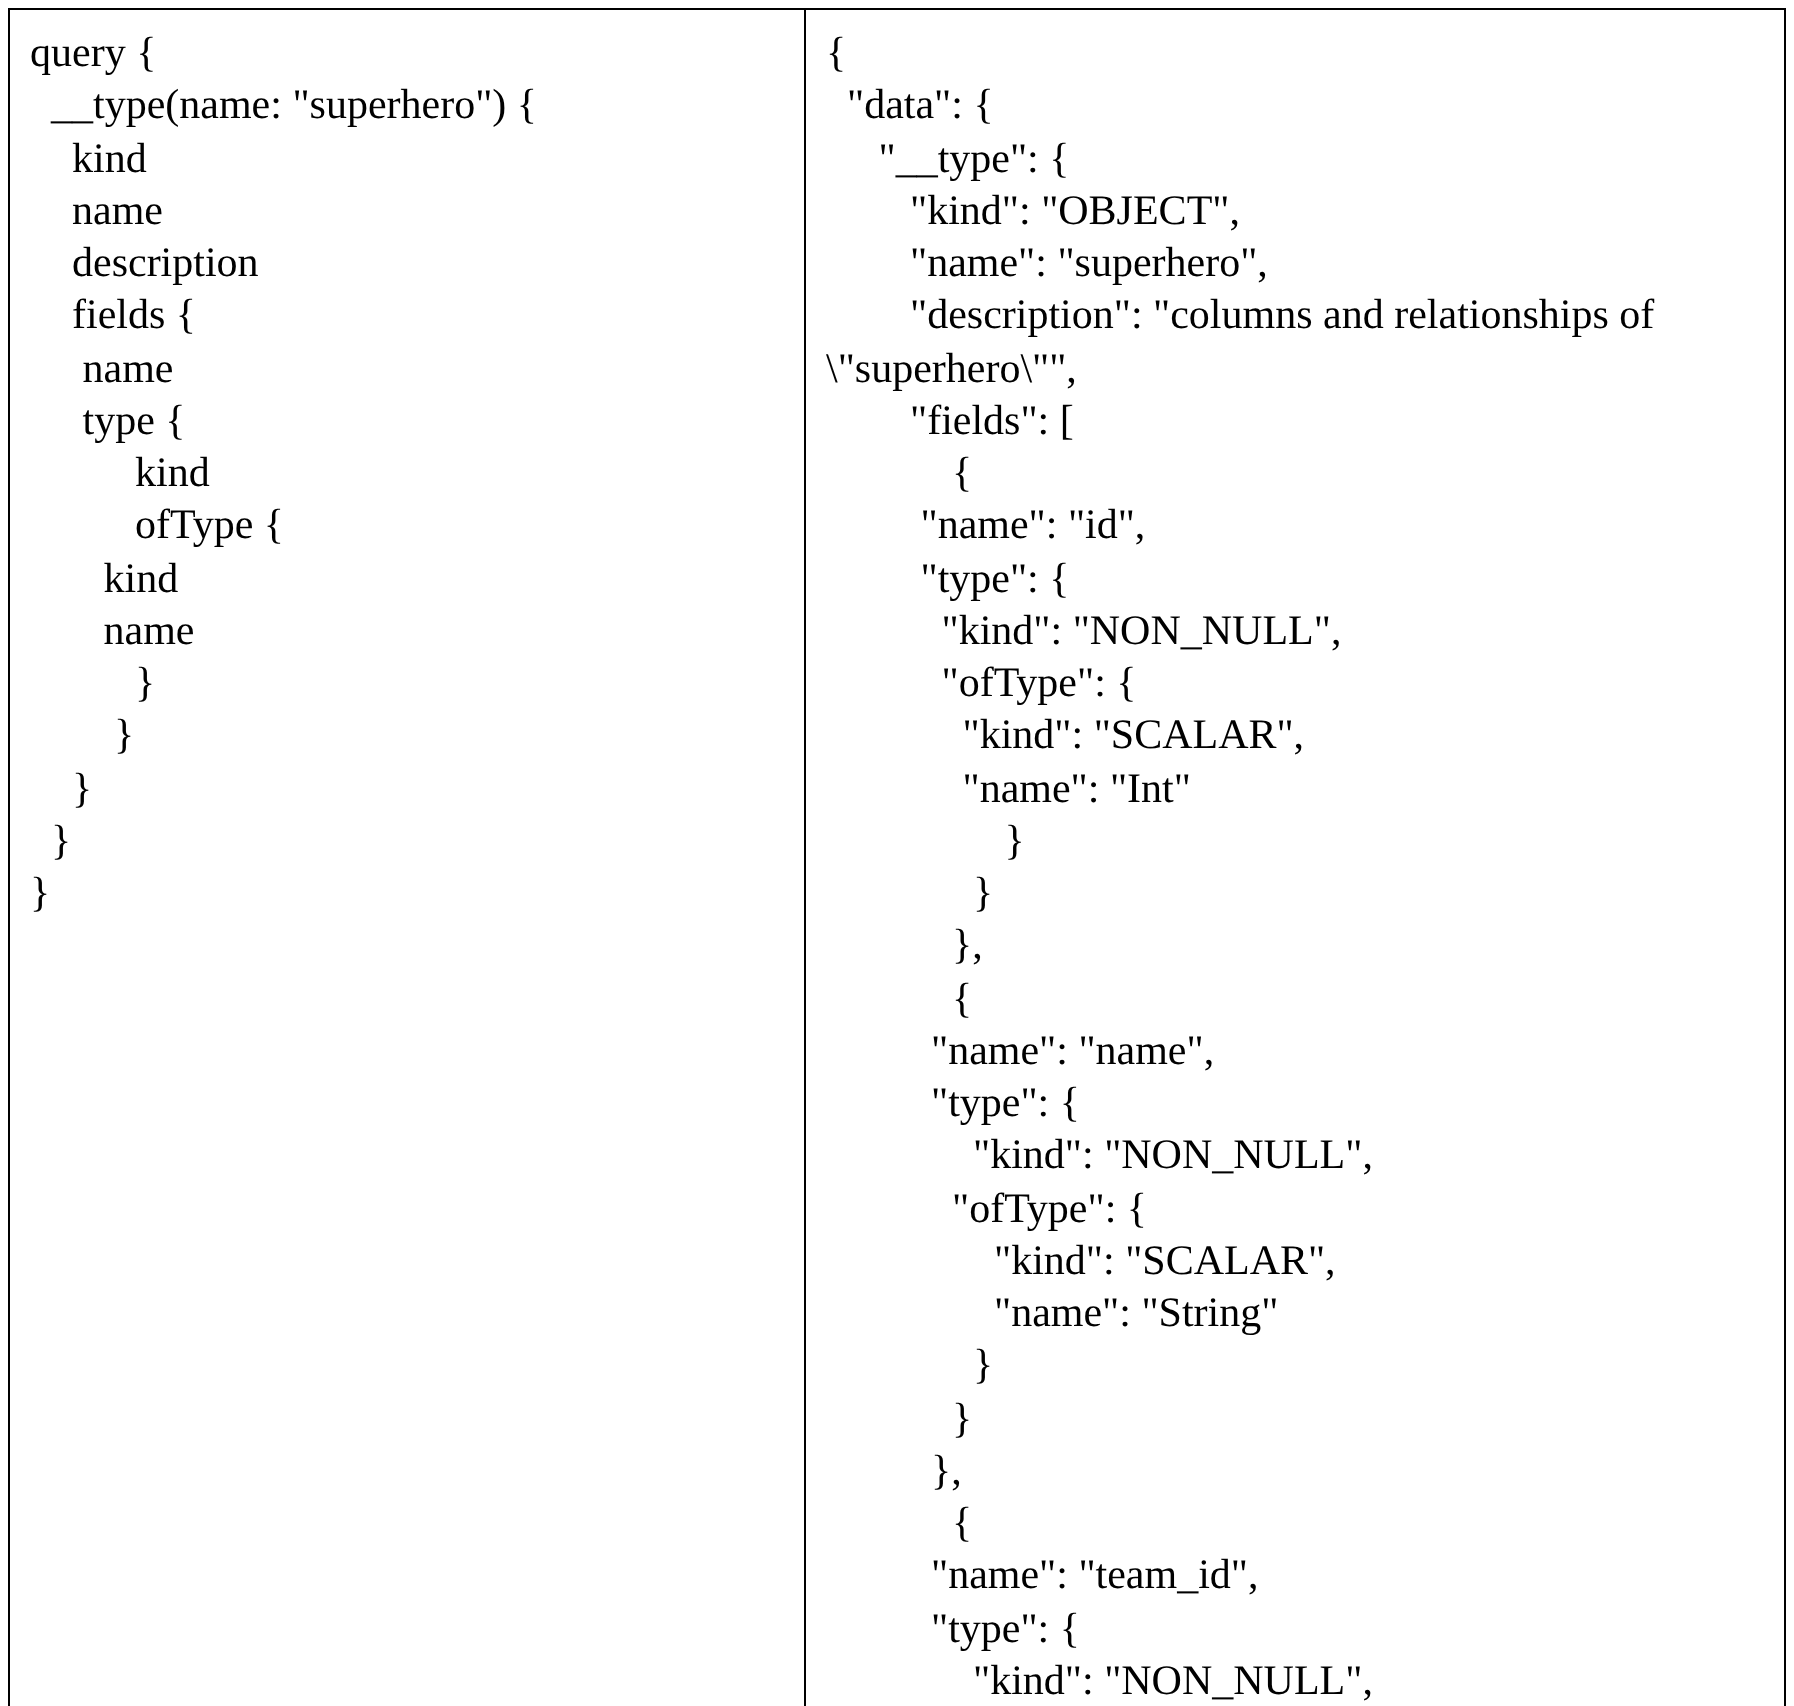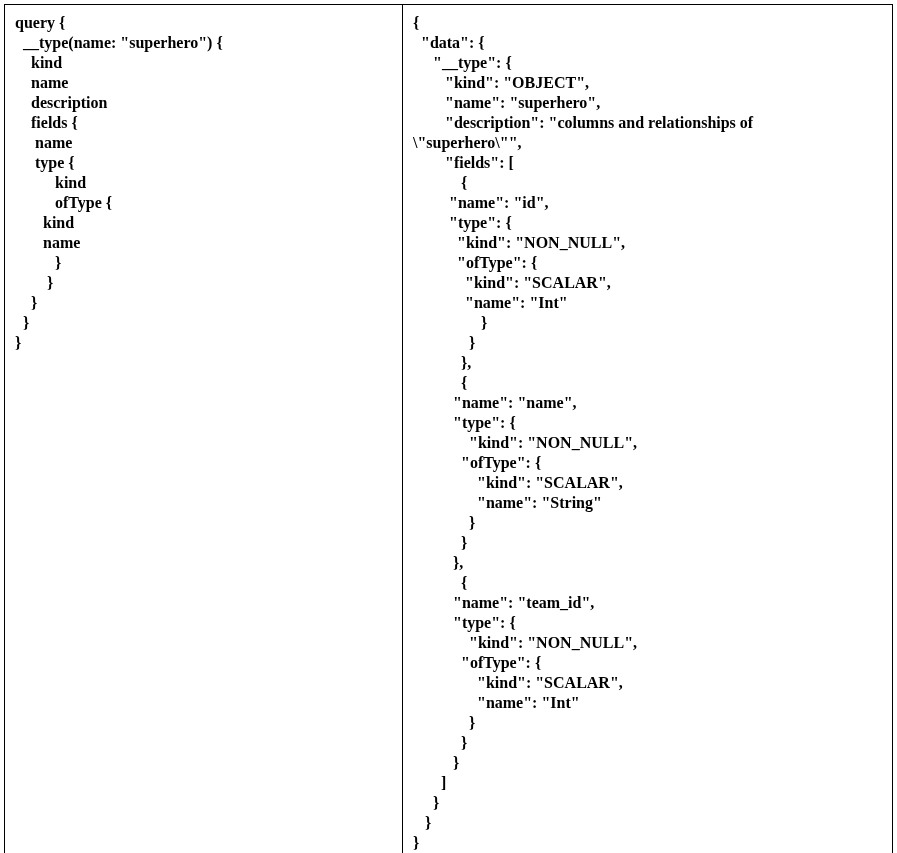--- a/index.html
+++ b/index.html
@@ -24,22 +24,21 @@
       padding: 8px 10px;
     }
     .right-panel {
       flex: 1;
       padding: 8px 10px;
     }
     pre {
       font-family: "Times New Roman", Times, serif;
       white-space: pre;
       line-height: 1.25;
-      font-size: 16px;
-      font-weight: bold;
+      font-size: 21px;
     }
   </style>
 </head>
 <body>
 
 <div class="container">
   <div class="left-panel">
     <pre>query {
   __type(name: "superhero") {
     kind

